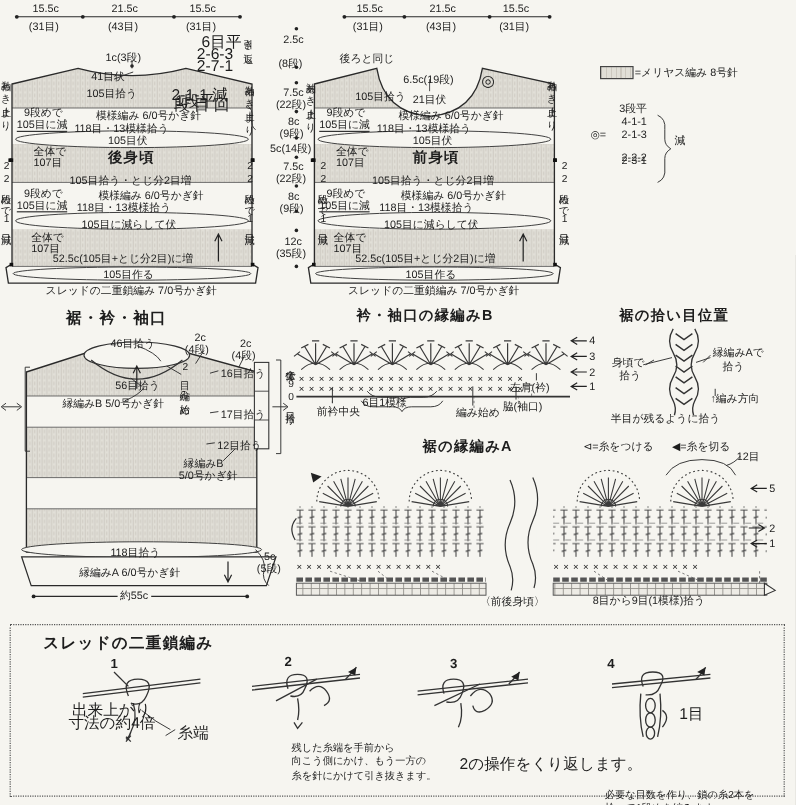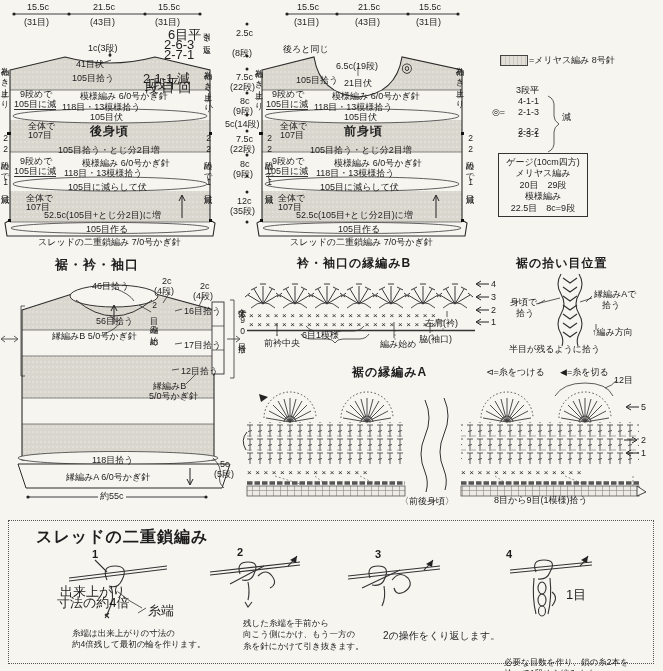--- a/index.html
+++ b/index.html
@@ -319,27 +319,20 @@
 <div class="abs" style="left:500px;top:55px;width:26px;height:9px;background:
      repeating-linear-gradient(90deg,#ccc8bf 0 1px,#e1dfd7 1px 4px);border:1px solid #444"></div>
 <div class="abs t" style="left:529px;top:55px">=メリヤス編み 8号針</div>
 <div class="abs t" style="left:492px;top:107px">◎=</div>
 <div class="abs t" style="left:516px;top:85px">3段平</div>
 <div class="abs t" style="left:518px;top:96px">4-1-1</div>
 <div class="abs t" style="left:518px;top:107px">2-1-3</div>
 <div class="abs t" style="left:518px;top:126px">2-2-2</div>
 <div class="abs t" style="left:518px;top:129px">2-3-1</div>
 <div class="abs t" style="left:562px;top:112px">減</div>
-<div class="abs box" style="left:498px;top:153px;width:88px;height:62px;display:flex;flex-direction:column;align-items:center;justify-content:center;gap:1px">
-  <div class="t">ゲージ(10cm四方)</div>
-  <div class="t">メリヤス編み</div>
-  <div class="t">20目　29段</div>
-  <div class="t">模様編み</div>
-  <div class="t">22.5目　8c=9段</div>
-</div>
 
 <div class="abs bt" style="left:55px;top:256px;font-size:13px">裾・衿・袖口</div>
 <div class="abs t" style="left:92px;top:281px">46目拾う</div>
 <div class="abs t" style="left:162px;top:276px">2c</div>
 <div class="abs t" style="left:154px;top:286px">(4段)</div>
 <div class="abs t" style="left:200px;top:281px">2c</div>
 <div class="abs t" style="left:193px;top:291px">(4段)</div>
 <div class="abs t" style="left:96px;top:316px">56目拾う</div>
 <div class="abs t" style="left:52px;top:331px">縁編みB 5/0号かぎ針</div>
 <div class="abs vt" style="left:150px;top:300px">2目</div>
@@ -414,21 +407,21 @@
 <div class="abs" style="left:624px;top:448px;display:flex;align-items:center;gap:2px">
   <svg width="15" height="8" style="position:static">
         <path d="M15,4 H3 M7,1 L2,4 L7,7" stroke="#222" fill="none"></path>
       </svg>
   <span class="t">1</span>
     </div>
 <div class="abs t" style="left:400px;top:496px">〈前後身頃〉</div>
 <div class="abs t" style="left:494px;top:495px">8目から9目(1模様)拾う</div>
 
 <div class="abs dotbox" style="left:8px;top:520px;width:644px;height:142px"></div>
-<div class="abs bt" style="left:36px;top:527px;font-size:16px">スレッドの二重鎖編み</div>
+<div class="abs bt" style="left:36px;top:527px;font-size:13px">スレッドの二重鎖編み</div>
 <div class="abs num" style="left:92px;top:548px">1</div>
 <div class="abs num" style="left:237px;top:546px">2</div>
 <div class="abs num" style="left:375px;top:548px">3</div>
 <div class="abs num" style="left:506px;top:548px">4</div>
 
 <svg style="left:55px;top:558px" width="120" height="62" viewBox="0 0 120 62">
  <g stroke="#333" stroke-width="1.1" fill="none">
   <path d="M14,20 L112,8 M14,23 L112,11"></path>
   <path d="M52,22 q-6,-14 8,-14 q14,0 7,14 q-4,9 -13,6"></path>
   <path d="M56,28 q4,12 -2,24 q-1,4 -4,6 M50,56 l4,4 m0,-5 l-4,5"></path>
@@ -467,23 +460,21 @@
         <ellipse cx="62" cy="55" rx="3.5" ry="5"></ellipse>
   <path d="M72,36 q7,5 0,14"></path>
   <path d="M100,10 q6,-6 8,-10"></path>
  </g>
  <path d="M108,0 l-1,7 l-6,-3 z" fill="#222"></path>
 </svg>
 
 <div class="abs t s" style="left:60px;top:585px">出来上がり</div>
 <div class="abs t s" style="left:57px;top:596px">寸法の約4倍</div>
 <div class="abs t s" style="left:148px;top:604px">糸端</div>
-<div class="abs t pre" style="left:72px;top:628px;font-size:8.5px">糸端は出来上がりの寸法の
-約4倍残して最初の輪を作ります。</div>
 <div class="abs t pre" style="left:243px;top:618px;font-size:8.5px">残した糸端を手前から
 向こう側にかけ、もう一方の
 糸を針にかけて引き抜きます。</div>
-<div class="abs t" style="left:383px;top:630px;font-size:10px">2の操作をくり返します。</div>
+<div class="abs t" style="left:383px;top:630px;font-size:13px">2の操作をくり返します。</div>
 <div class="abs t s" style="left:566px;top:588px">1目</div>
 <div class="abs t pre" style="left:504px;top:657px;font-size:8.5px">必要な目数を作り、鎖の糸2本を
 拾って1段めを編みます。</div>
 
 </div>
 
 </body></html>

